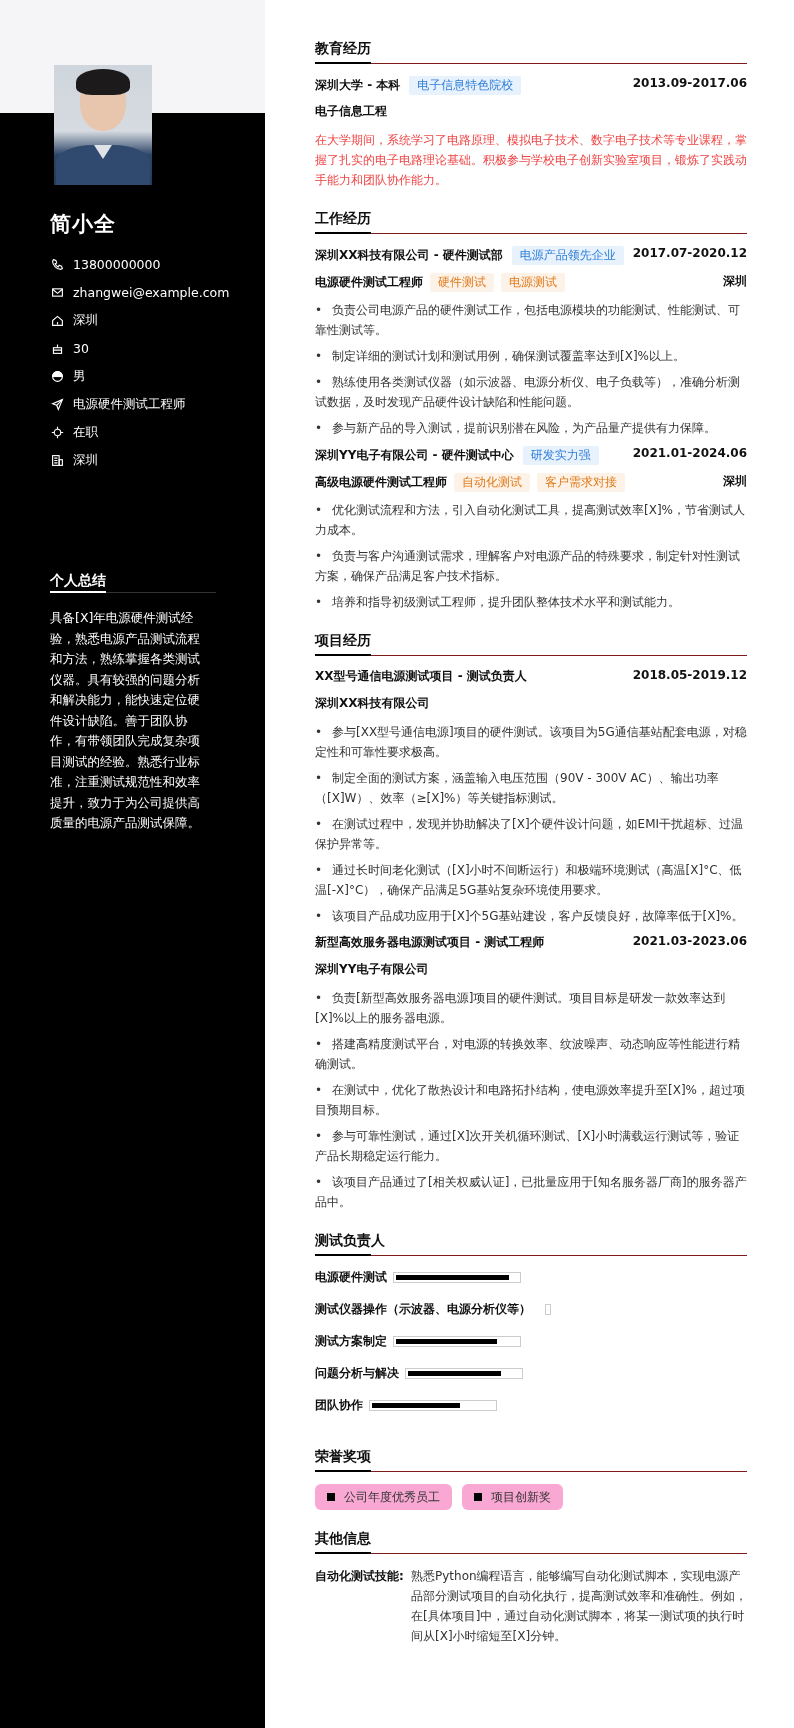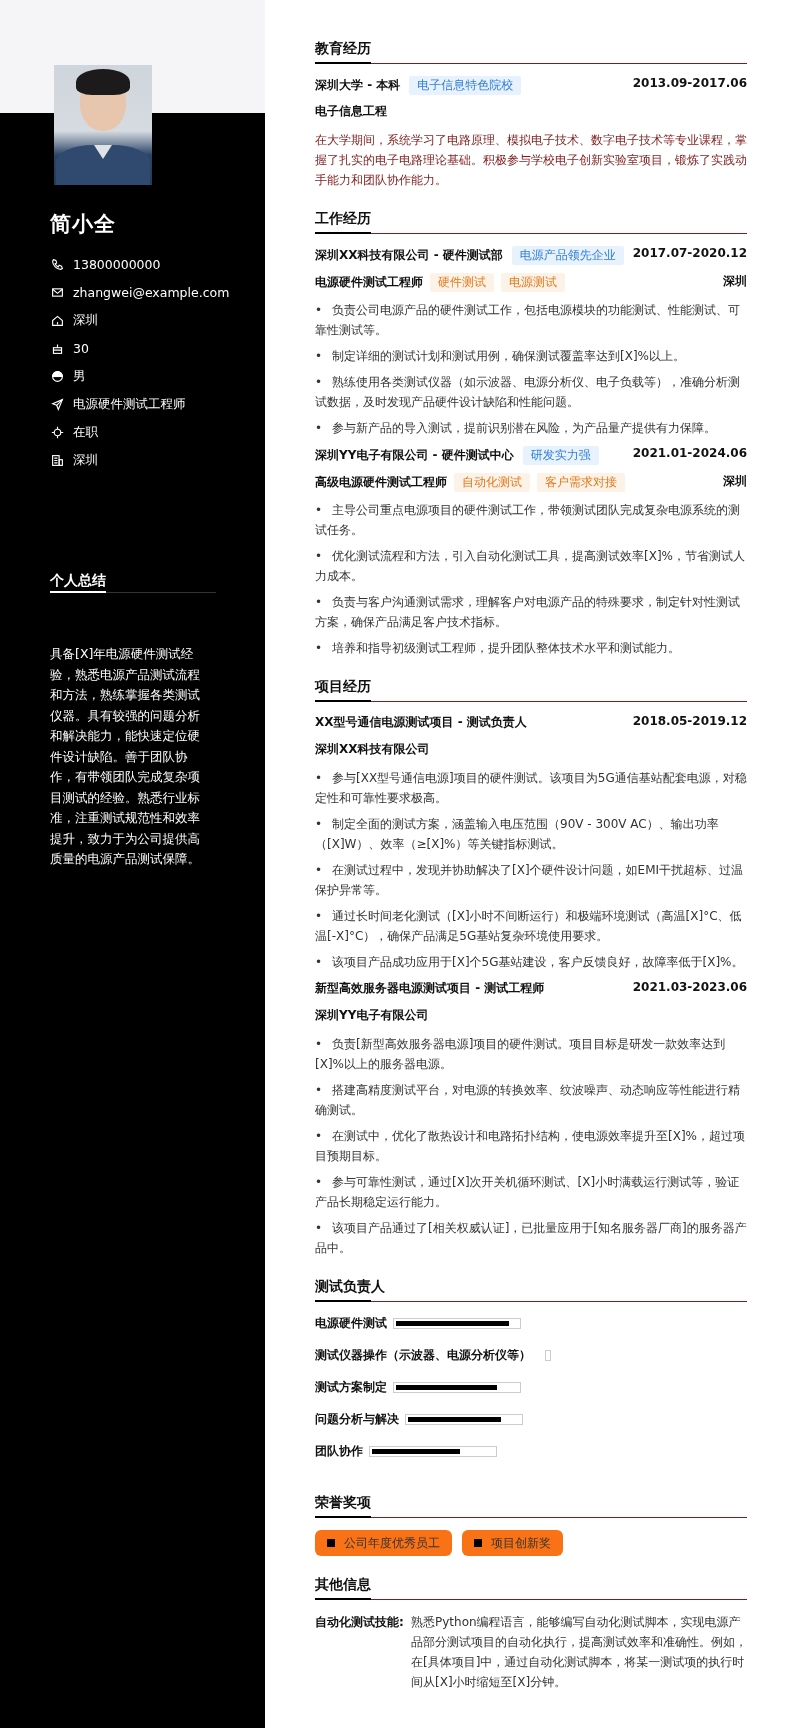--- a/index.html
+++ b/index.html
@@ -16,48 +16,48 @@
 
   .name { position: absolute; left: 50px; top: 210px; color: #fff; font-size: 21px; font-weight: bold; letter-spacing: 1px; }
   .contacts { position: absolute; left: 50px; top: 250px; width: 205px; }
   .contact { display: flex; align-items: center; height: 28px; color: #fff; font-size: 12.5px; }
   .contact .ic { width: 14px; height: 14px; margin-right: 9px; display: inline-flex; align-items: center; justify-content: center; }
   .contact svg { width: 13px; height: 13px; stroke: #fff; fill: none; stroke-width: 1.4; }
 
   .summary-title { position: absolute; left: 50px; top: 572px; color: #fff; font-size: 14px; font-weight: bold; }
   .summary-line { position: absolute; left: 50px; top: 592px; width: 166px; height: 1px; background: #333; }
   .summary-under { position: absolute; left: 50px; top: 591px; width: 56px; height: 2px; background: #fff; }
-  .summary-text { position: absolute; left: 50px; top: 644px; width: 160px; color: #fff; font-size: 12.5px; line-height: 20.5px; }
+  .summary-text { position: absolute; left: 50px; top: 608px; width: 160px; color: #fff; font-size: 12.5px; line-height: 20.5px; }
 
   .main { position: absolute; left: 315px; top: 38px; width: 432px; }
   .section { margin-bottom: 18px; }
   .sec-head { position: relative; height: 26px; border-bottom: 1px solid #7f1d1d; margin-bottom: 12px; }
   .sec-head span { font-size: 14px; font-weight: bold; color: #111; }
   .sec-head::after { content: ""; position: absolute; left: 0; bottom: -1px; width: 56px; height: 2px; background: #000; }
 
   .row { display: flex; align-items: flex-start; justify-content: space-between; font-size: 12px; height: 18px; margin-bottom: 9px; }
   .row .left { display: flex; align-items: center; font-weight: bold; color: #111; }
   .row .right { font-weight: bold; color: #111; }
   .tag-blue { margin-left: 9px; padding: 1px 8px; background: #e8f2fd; color: #2f7ed8; font-weight: normal; font-size: 12px; border-radius: 2px; }
   .tag-orange { margin-left: 7px; padding: 1px 8px; background: #fdf2e8; color: #e07a1a; font-weight: normal; font-size: 12px; border-radius: 2px; }
 
-  .para { font-size: 12px; color: #7f1d1d; line-height: 20px; }
+  .para { font-size: 12px; color: #ef4444; line-height: 20px; }
   ul.bul { list-style: none; }
   ul.bul li { font-size: 12px; color: #333; line-height: 20px; margin-bottom: 6px; position: relative; text-indent: 17px; }
   ul.bul li::before { content: "•"; position: absolute; left: -17px; text-indent: 0; }
   ul.bul li { padding-left: 0; }
   ul.bul li::before { left: 0; }
 
   .skills { display: flex; flex-wrap: wrap; flex-direction: column; }
   .skill { display: flex; align-items: center; height: 18px; margin-bottom: 14px; font-size: 12px; font-weight: bold; color: #111; width: 216px; }
   .skill .bar { margin-left: 6px; height: 11px; border: 1px solid #ccc; background: #fff; position: relative; }
   .skill .fill { position: absolute; left: 2px; top: 2px; height: 5px; background: #000; }
 
   .awards { display: flex; gap: 10px; }
-  .award { display: flex; align-items: center; background: #f97316; border-radius: 6px; padding: 0 12px; height: 26px; font-size: 12px; color: #333; }
+  .award { display: flex; align-items: center; background: #f9a8d4; border-radius: 6px; padding: 0 12px; height: 26px; font-size: 12px; color: #333; }
   .award .sq { width: 8px; height: 8px; background: #000; margin-right: 9px; }
 
   .other { display: flex; font-size: 12px; line-height: 20px; }
   .other .k { font-weight: bold; color: #111; width: 96px; flex-shrink: 0; }
   .other .v { color: #333; }
 </style>
 </head>
 <body>
 
 <div class="sidebar">
@@ -208,21 +208,20 @@
       </div>
       <div class="row">
         <div class="left">
           <span>高级电源硬件测试工程师</span>
           <span class="tag-orange">自动化测试</span>
           <span class="tag-orange">客户需求对接</span>
         </div>
         <span class="right">深圳</span>
       </div>
       <ul class="bul">
-        <li>主导公司重点电源项目的硬件测试工作，带领测试团队完成复杂电源系统的测试任务。</li>
         <li>优化测试流程和方法，引入自动化测试工具，提高测试效率[X]%，节省测试人力成本。</li>
         <li>负责与客户沟通测试需求，理解客户对电源产品的特殊要求，制定针对性测试方案，确保产品满足客户技术指标。</li>
         <li>培养和指导初级测试工程师，提升团队整体技术水平和测试能力。</li>
       </ul>
     </div>
   </div>
 
   <div class="section">
     <div class="sec-head"><span>项目经历</span></div>
 

